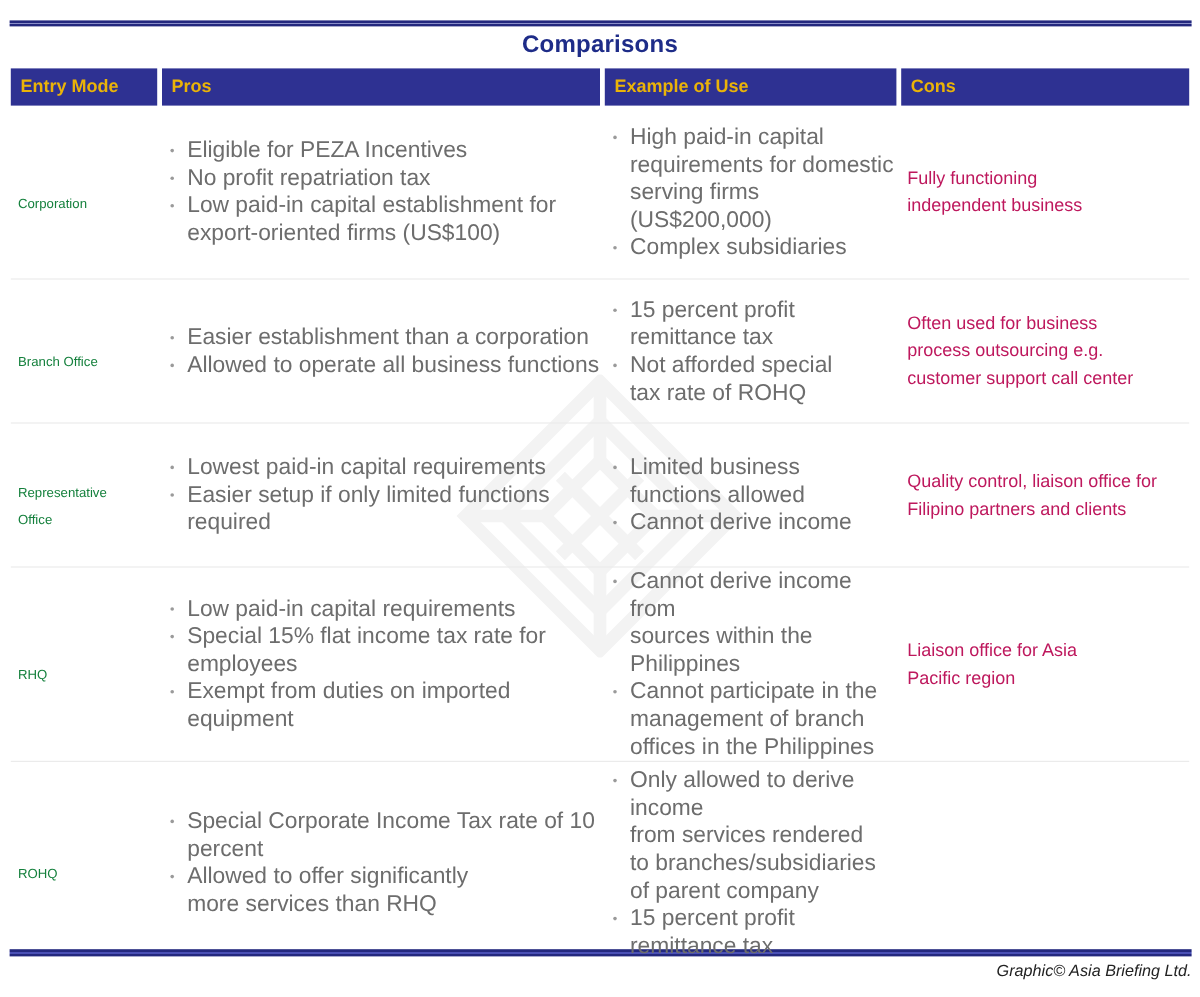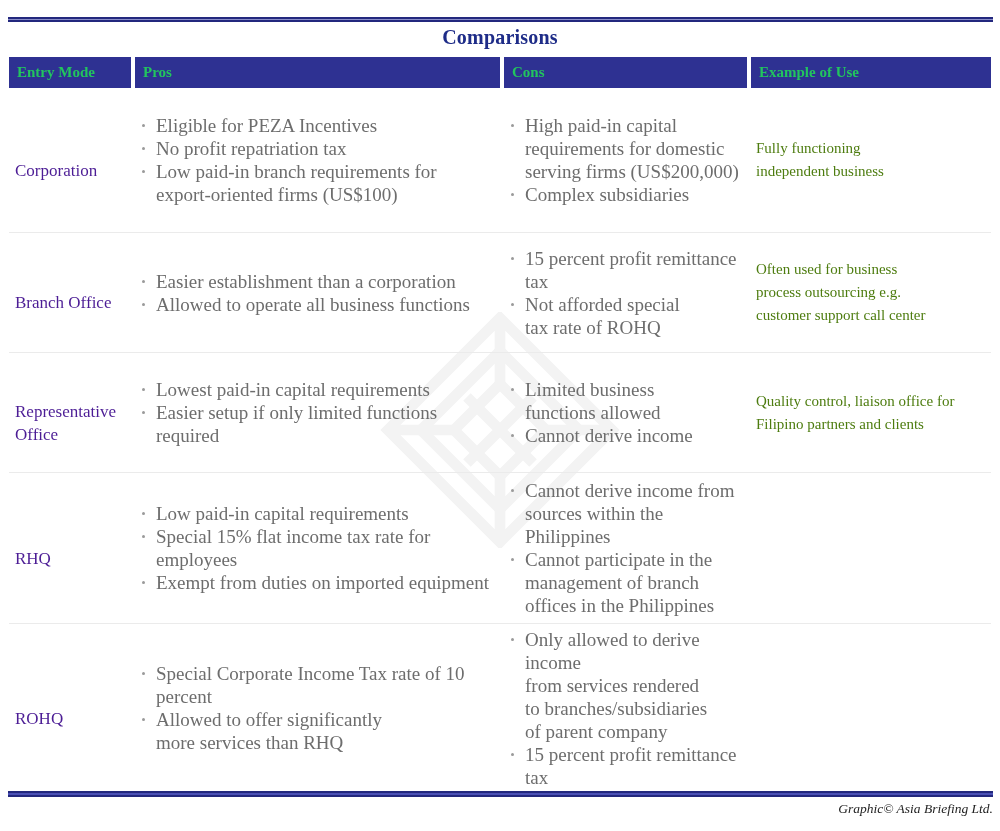--- a/index.html
+++ b/index.html
@@ -1,53 +1,53 @@
 <!DOCTYPE html>
 <html><head>
 <meta charset="utf-8">
 <style>
   html,body{margin:0;padding:0;background:#fff;}
   .page{
     position:relative;width:1000px;height:831px;background:#ffffff;overflow:hidden;
-    font-family:Liberation Serif, serif;
+    font-family:Liberation Sans, sans-serif;
   }
   .top-rule{
     position:absolute;left:8px;top:17px;width:985px;height:5px;
     background:linear-gradient(#23287e 0 2px,#8a8ec9 2px 3px,#23287e 3px 5px);
   }
   .page-title{
     position:absolute;top:26px;left:0;width:100%;text-align:center;
     font-size:20px;font-weight:bold;color:#1e2c88;letter-spacing:.2px;
   }
   .comparison-table{position:absolute;left:9px;top:57px;width:982px;z-index:1;}
   .grid{display:grid;grid-template-columns:122px 365px 243px 240px;column-gap:4px;}
   .thead .cell{
-    background:#2e3192;color:#22c55e;font-weight:bold;font-size:15px;
+    background:#2e3192;color:#eab308;font-weight:bold;font-size:15px;
     height:31px;line-height:31px;padding-left:8px;
   }
   .trow{
     display:grid;grid-template-columns:122px 365px 243px 240px;column-gap:4px;
     align-items:center;border-bottom:1px solid #ebebeb;
   }
   .trow:last-child{border-bottom:none;}
   .r1{min-height:144px;} .r2{min-height:119px;} .r3{min-height:119px;}
   .r4{min-height:150px;} .r5{min-height:168px;}
   .entry{
-    color:#4c1d95;font-size:17px;line-height:23px;padding-left:6px;white-space:pre-line;margin-top:20px;
+    color:#15803d;font-size:11px;line-height:23px;padding-left:6px;white-space:pre-line;margin-top:20px;
   }
   ul.bullets{margin:0;padding:0;list-style:none;}
   ul.bullets li{
     position:relative;padding-left:21px;color:#6d6d6d;font-size:19px;line-height:23px;
     white-space:pre-line;
   }
   ul.bullets li::before{
     content:"";position:absolute;left:7px;top:10px;width:3px;height:3px;border-radius:50%;
     background:#9a9a9a;
   }
-  .example{color:#4d7c0f;font-size:15px;line-height:23px;padding-left:5px;white-space:pre-line;}
+  .example{color:#be185d;font-size:15px;line-height:23px;padding-left:5px;white-space:pre-line;}
   .watermark{position:absolute;left:378px;top:312px;width:244px;height:236px;z-index:0;}
   .bottom-bar{
     position:absolute;left:8px;top:791px;width:985px;height:6px;
     background:linear-gradient(#23287e 0 2px,#4a50b5 2px 4px,#23287e 4px 6px);
   }
   .footer-credit{
     position:absolute;top:801px;right:7px;font-size:13.5px;font-style:italic;
     color:#222222;
   }
 </style>
@@ -66,32 +66,32 @@
     <path d="M100 61 L139 100 L100 139 L61 100 Z"></path>
     <path d="M100 5 L100 61 M5 100 L61 100 M139 100 L195 100 M100 139 L100 195"></path>
     <path d="M72 72 L100 100 L128 72 M72 128 L100 100 L128 128"></path>
   </svg>
 
   <div class="comparison-table">
 
     <div class="grid thead">
       <div class="cell">Entry Mode</div>
       <div class="cell">Pros</div>
+      <div class="cell">Example of Use</div>
       <div class="cell">Cons</div>
-      <div class="cell">Example of Use</div>
     </div>
 
     <div class="tbody">
 
       <div class="trow r1">
         <div class="entry">Corporation</div>
         <ul class="bullets">
           <li>Eligible for PEZA Incentives</li>
           <li>No profit repatriation tax</li>
-          <li>Low paid-in branch requirements for
+          <li>Low paid-in capital establishment for
 export-oriented firms (US$100)</li>
         </ul>
         <ul class="bullets">
           <li>High paid-in capital
 requirements for domestic
 serving firms (US$200,000)</li>
           <li>Complex subsidiaries</li>
         </ul>
         <div class="example">Fully functioning
 independent business</div>
@@ -136,20 +136,22 @@
           <li>Special 15% flat income tax rate for employees</li>
           <li>Exempt from duties on imported equipment</li>
         </ul>
         <ul class="bullets">
           <li>Cannot derive income from
 sources within the Philippines</li>
           <li>Cannot participate in the
 management of branch
 offices in the Philippines</li>
         </ul>
+        <div class="example">Liaison office for Asia
+Pacific region</div>
       </div>
 
       <div class="trow r5">
         <div class="entry">ROHQ</div>
         <ul class="bullets">
           <li>Special Corporate Income Tax rate of 10 percent</li>
           <li>Allowed to offer significantly
 more services than RHQ</li>
         </ul>
         <ul class="bullets">

